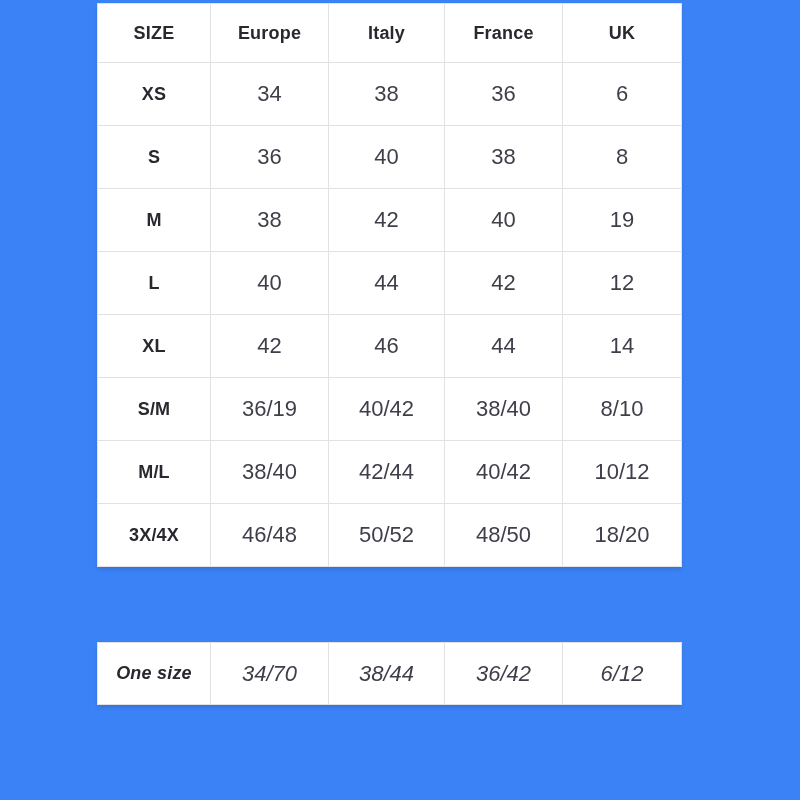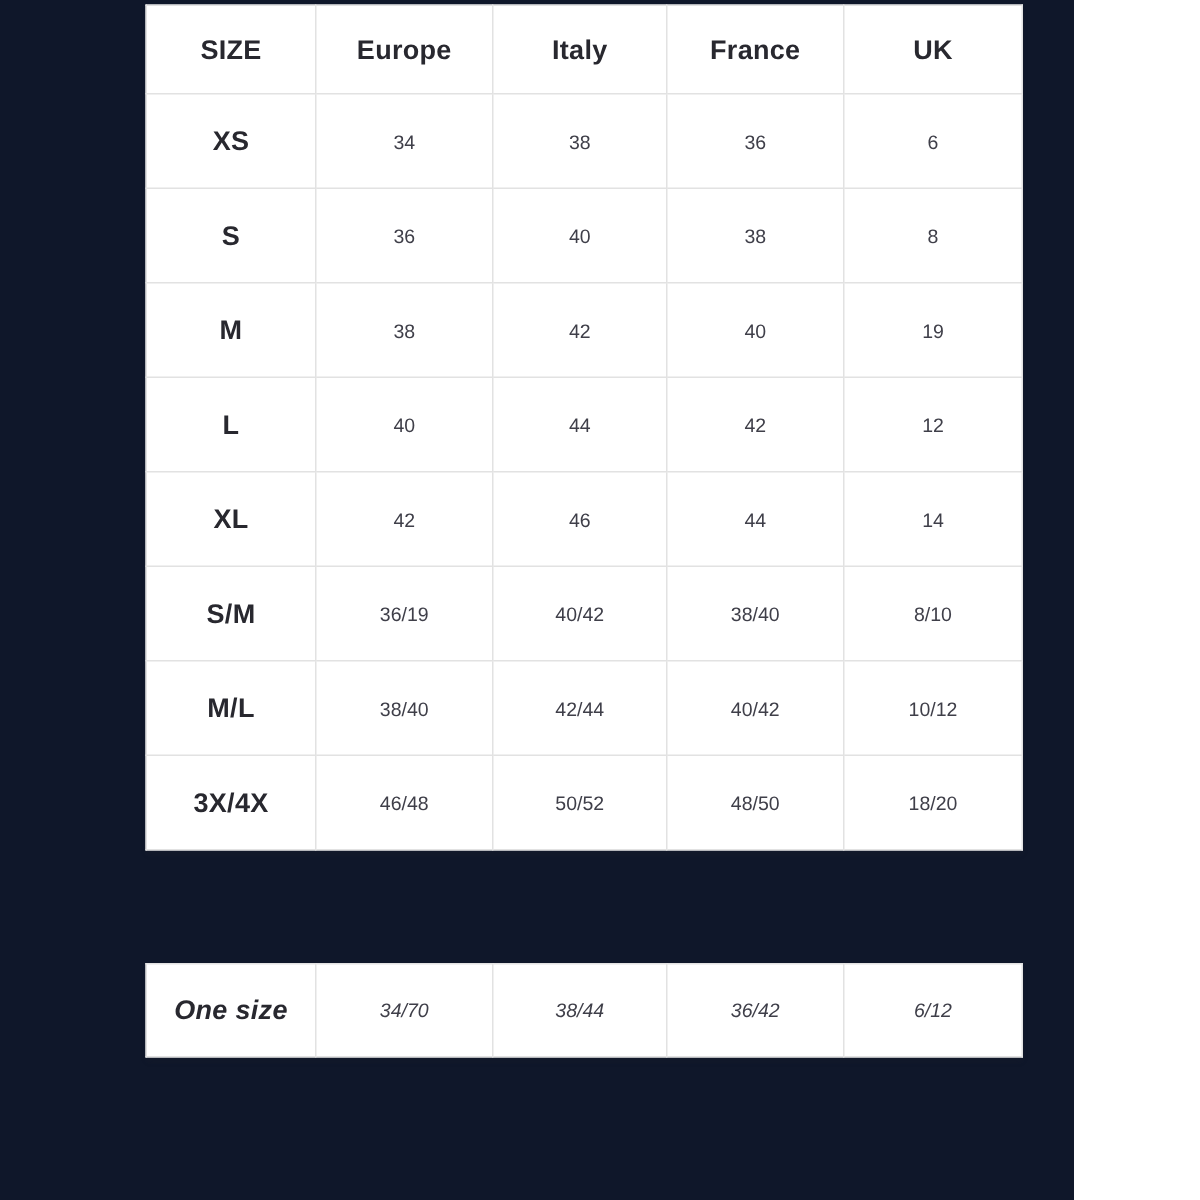--- a/index.html
+++ b/index.html
@@ -1,21 +1,21 @@
 <!DOCTYPE html>
 <html><head>
 <meta charset="utf-8">
 <style>
   * { margin: 0; padding: 0; box-sizing: border-box; }
   html, body { background: #ffffff; }
   .page {
     position: relative;
-    width: 716px;
+    width: 800px;
     height: 800px;
-    background: #0f172a;
+    background: #3b82f6;
     font-family: "Liberation Sans", sans-serif;
     overflow: hidden;
   }
   table.size-table {
     position: absolute;
     left: 97px;
     border-collapse: collapse;
     table-layout: fixed;
     background: #ffffff;
     box-shadow: 0 3px 4px -1px rgba(40,40,45,0.18);
@@ -32,21 +32,21 @@
     white-space: nowrap;
   }
   table.size-table th {
     font-weight: 700;
     font-size: 18px;
     color: #28282f;
     letter-spacing: 0.2px;
   }
   table.size-table td {
     font-weight: 400;
-    font-size: 13px;
+    font-size: 22px;
     color: #3f3f49;
   }
   #main-table tr { height: 63px; }
   #main-table tr:first-child { height: 59px; }
   #secondary-table tr { height: 62px; }
 </style>
 </head>
 <body>
 
 <div class="page">

